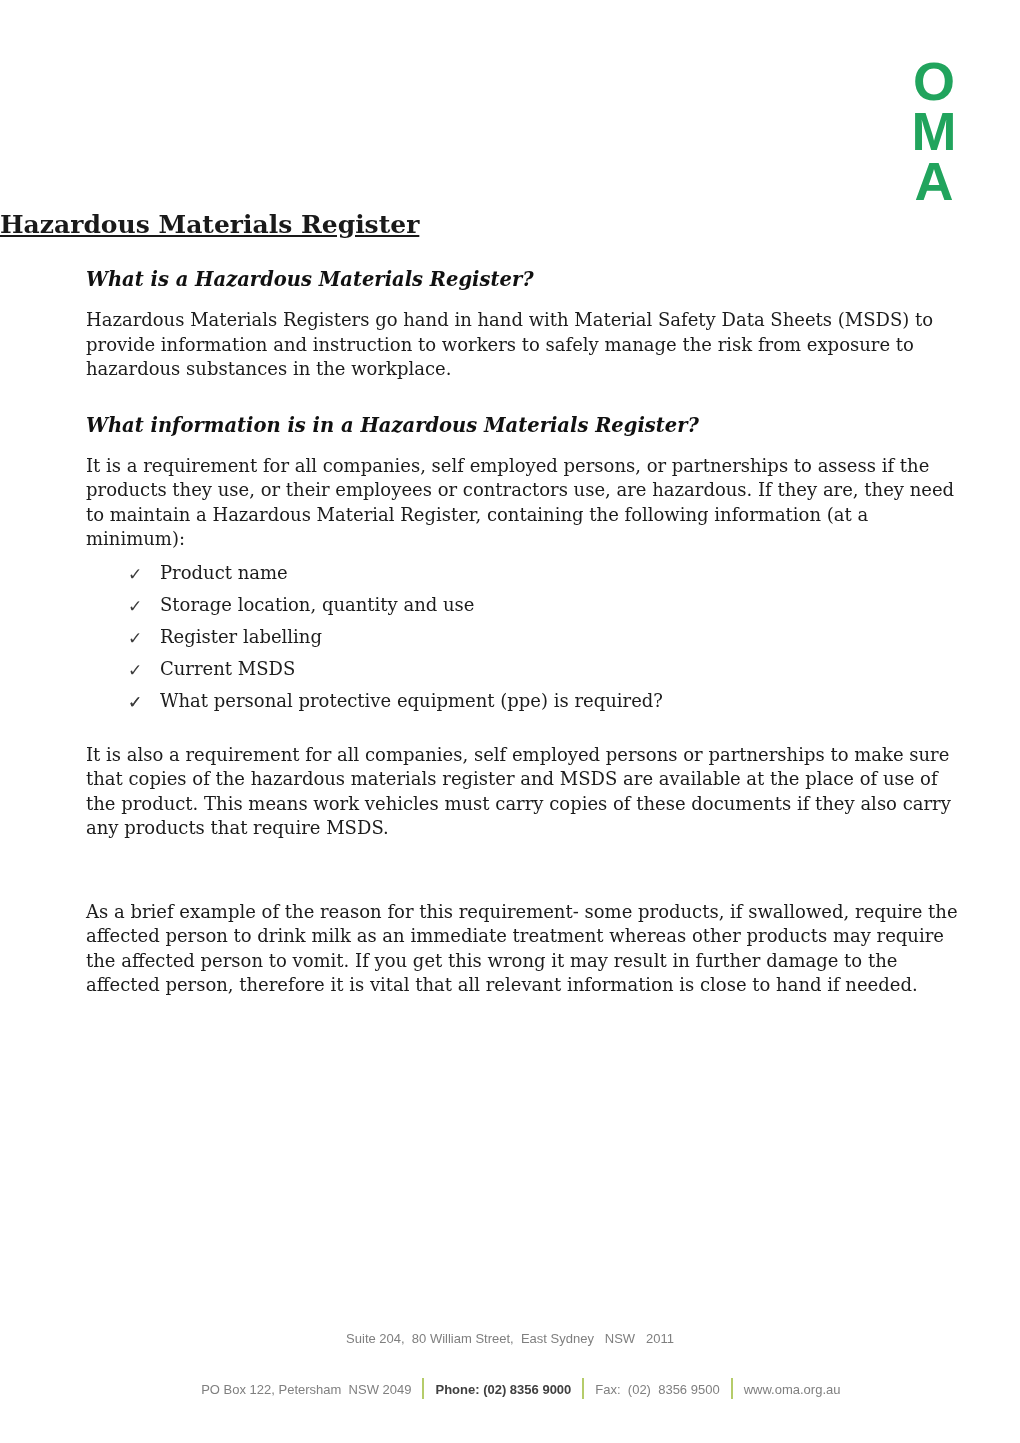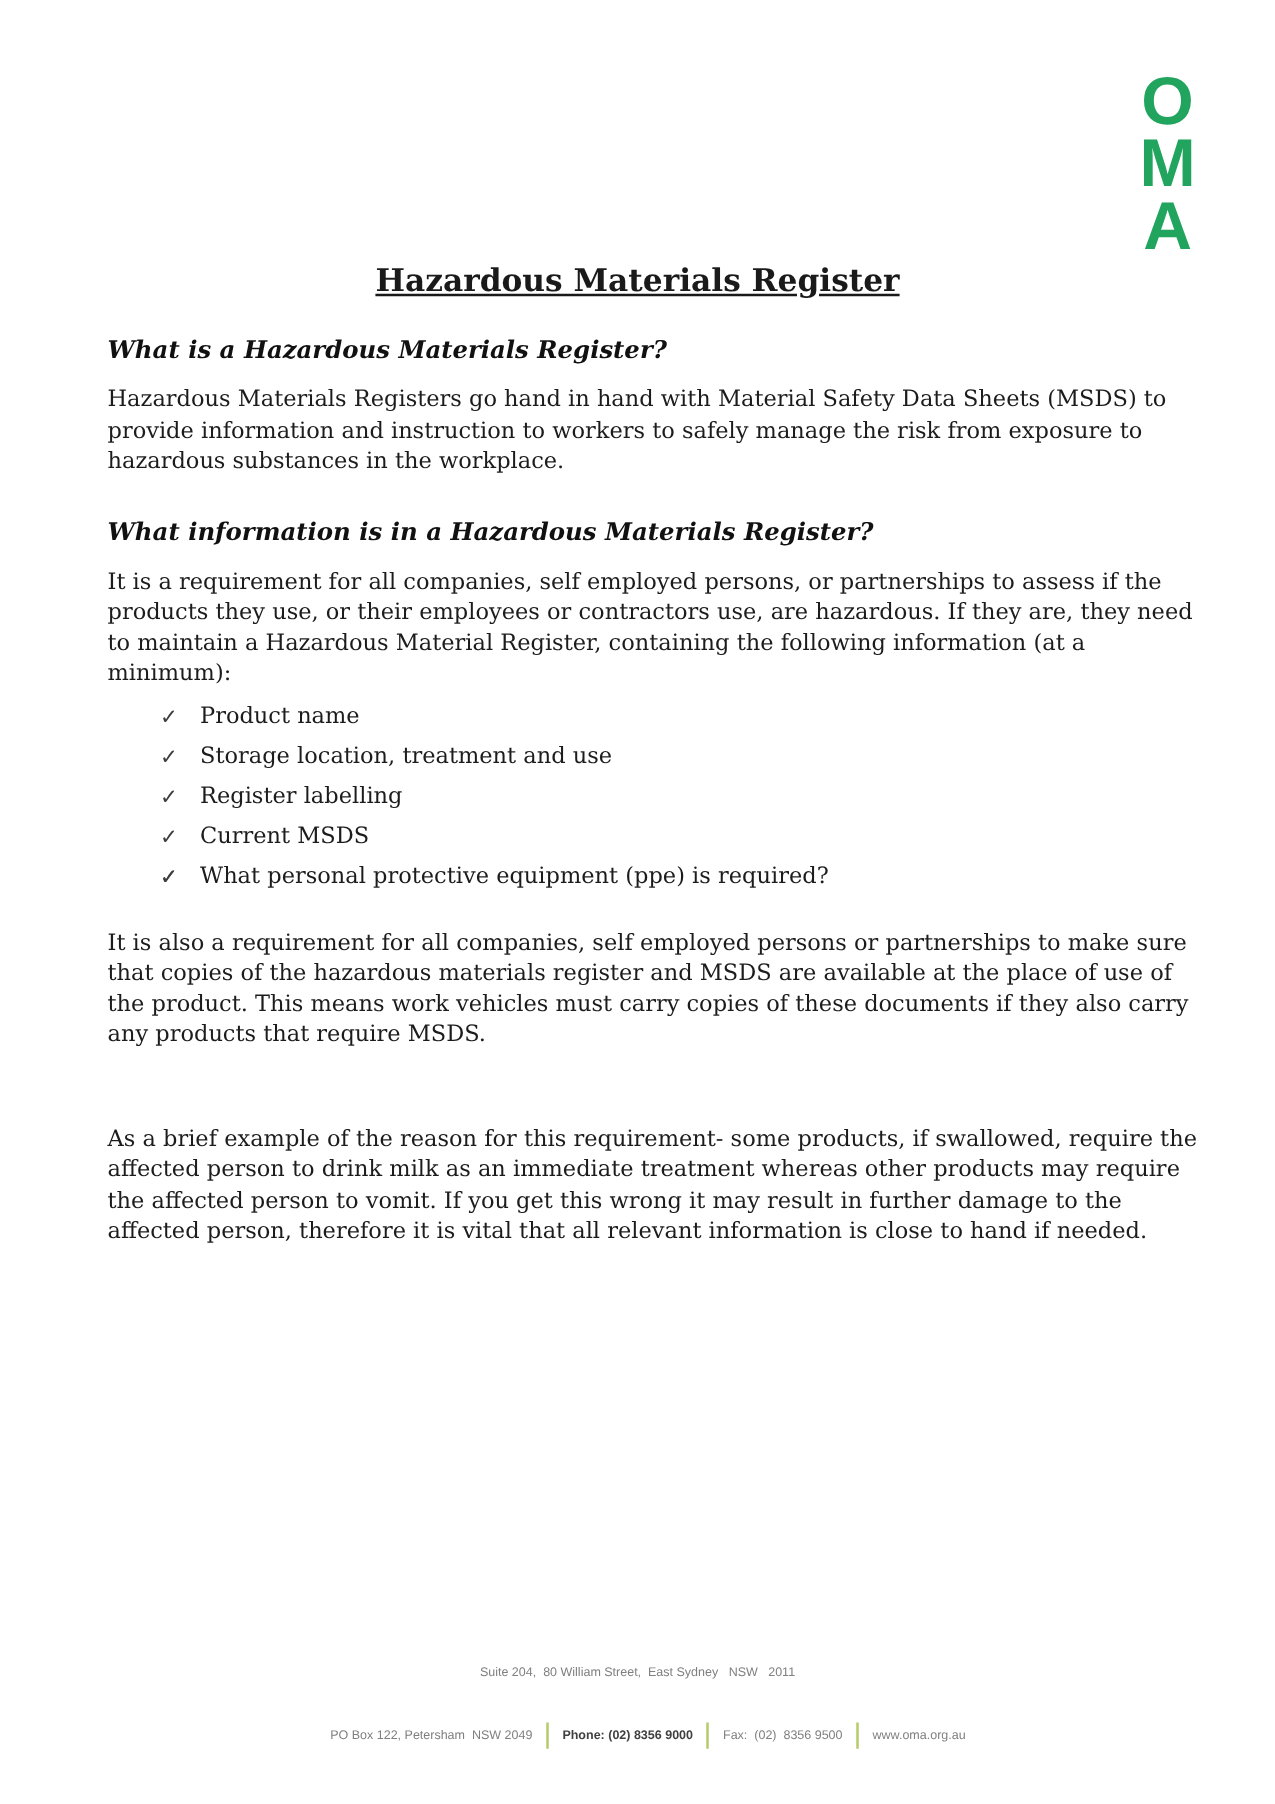--- a/index.html
+++ b/index.html
@@ -28,21 +28,21 @@
     line-height: 50px;
     letter-spacing: 0;
   }
 
   
   .doc-title {
     position: absolute;
     top: 210px;
     left: 0;
     right: 0;
-    text-align: center;
+    text-align: left;
     font-size: 25px;
     font-weight: bold;
     color: #1a1a1a;
     text-decoration: underline;
   }
 
   
   .content {
     position: absolute;
     top: 268px;
@@ -91,21 +91,21 @@
 
   
   .footer {
     position: absolute;
     top: 1330px;
     left: 0;
     right: 0;
     text-align: center;
     font-family: "Liberation Sans", sans-serif;
     color: #7f7f7f;
-    font-size: 10px;
+    font-size: 13px;
   }
   .footer .line1 {
     white-space: pre;
     line-height: 18px;
     margin-bottom: 13px;
   }
   .footer .line2 {
     white-space: pre;
     line-height: 18px;
   }
@@ -145,21 +145,21 @@
 
     <div class="gap-list-top"></div>
 
     <ul class="checklist">
       <li>
         <span class="check">✓</span>
         <span>Product name</span>
       </li>
       <li>
         <span class="check">✓</span>
-        <span>Storage location, treatment and use</span>
+        <span>Storage location, quantity and use</span>
       </li>
       <li>
         <span class="check">✓</span>
         <span>Register labelling</span>
       </li>
       <li>
         <span class="check">✓</span>
         <span>Current MSDS</span>
       </li>
       <li>

